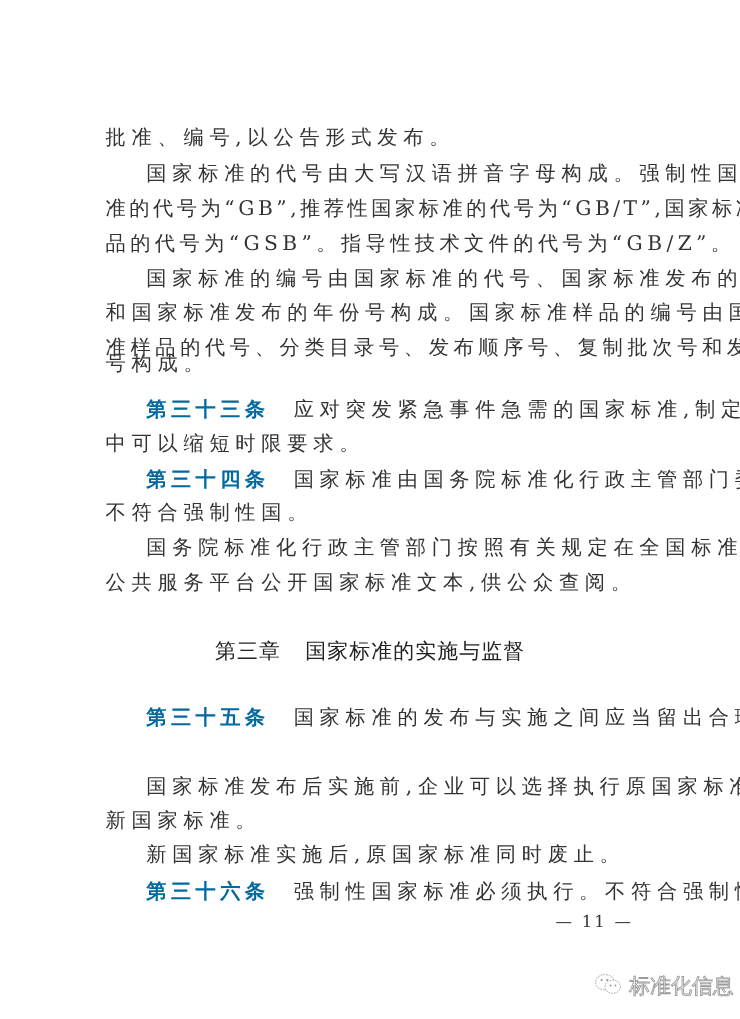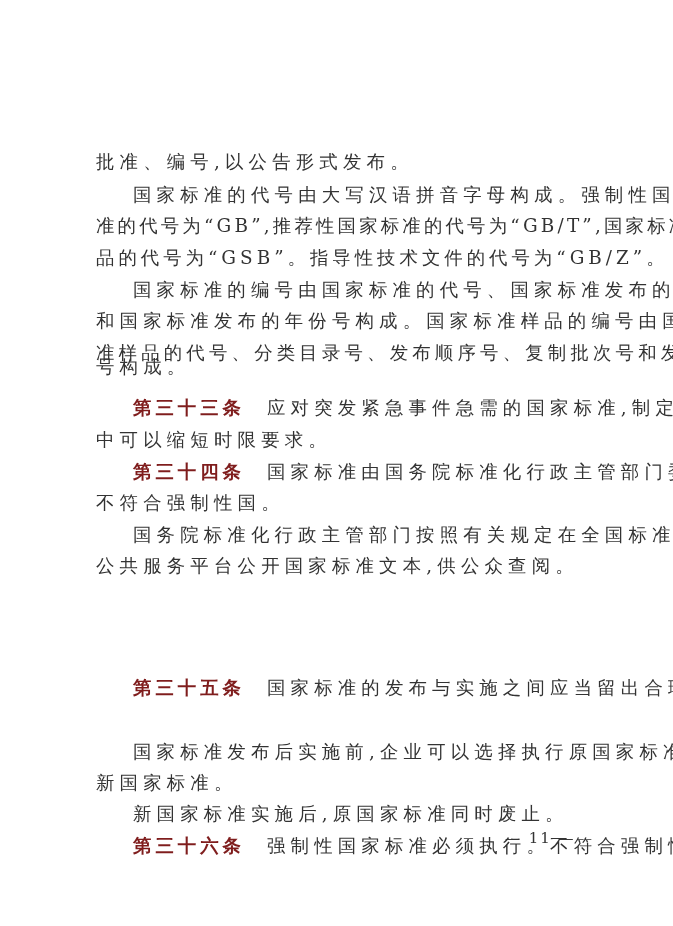--- a/index.html
+++ b/index.html
@@ -1,22 +1,22 @@
 <!DOCTYPE html>
 <html><head>
 <meta charset="utf-8">
 <style>
   html, body { margin: 0; padding: 0; background: #ffffff; }
   body { width: 673px; height: 926px; position: relative; overflow: hidden;
          font-family: "DejaVu Serif", "Liberation Serif", serif; color: #2a2a2a; }
   .page { position: absolute; left: 0; top: 0; width: 673px; height: 926px; background: #fff; }
   .line { position: absolute; left: 96px; width: 486px; font-size: 18.4px; line-height: 24px;
-          white-space: nowrap; letter-spacing: 5.2px; color: #333; margin-top: 36px; }
+          white-space: nowrap; letter-spacing: 5.2px; color: #333; }
   .indent { left: 133px; width: 449px; }
-  .bold { font-family: Liberation Sans, sans-serif; font-weight: bold; letter-spacing: 4px; color: #7f1d1d; }
+  .bold { font-family: Liberation Sans, sans-serif; font-weight: bold; letter-spacing: 4px; color: #0369a1; }
   .gap { display: inline-block; width: 22px; }
   .chapter { position: absolute; left: 0; width: 673px; top: 579px; text-align: center;
              font-family: "DejaVu Sans", "Liberation Sans", sans-serif; font-size: 19px;
              letter-spacing: 1px; color: #222; }
   .chapter .gap { width: 22px; }
   .pagenum { position: absolute; left: 505px; top: 829px; font-size: 15px; color: #333; letter-spacing: 2px; }
   .watermark { position: absolute; left: 540px; top: 884px; display: flex; align-items: center; gap: 6px; }
   .wm-text { font-family: "DejaVu Sans", "Liberation Sans", sans-serif; font-size: 19px; color: #fff;
              -webkit-text-stroke: 0.8px #9a9a9a; letter-spacing: 0px; }
 </style>
@@ -39,28 +39,44 @@
   </div>
   <div class="line" style="top:392px">中可以缩短时限要求。</div>
 
   <div class="line indent" style="top:424px">
     <span class="bold">第三十四条</span><span class="gap"></span><span>国家标准由国务院标准化行政主管部门委托</span>
   </div>
   <div class="line" style="top:455px">不符合强制性国。</div>
   <div class="line indent" style="top:487px">国务院标准化行政主管部门按照有关规定在全国标准信息</div>
   <div class="line" style="top:518px">公共服务平台公开国家标准文本,供公众查阅。</div>
 
+  <div class="chapter">
+    <span>第三章</span><span class="gap"></span><span>国家标准的实施与监督</span>
+  </div>
 
   <div class="line indent" style="top:640px">
     <span class="bold">第三十五条</span><span class="gap"></span><span>国家标准的发布与实施之间应当留出合理的</span>
   </div>
   <div class="line indent" style="top:704px">国家标准发布后实施前,企业可以选择执行原国家标准或者</div>
   <div class="line indent" style="top:766px">新国家标准实施后,原国家标准同时废止。</div>
   <div class="line" style="top:735px">新国家标准。</div>
 
   <div class="line indent" style="top:798px">
     <span class="bold">第三十六条</span><span class="gap"></span><span>强制性国家标准必须执行。不符合强制性国</span>
   </div>
 
   <div class="pagenum">— 11 —</div>
 
+  <div class="watermark">
+    <span>
+      <svg width="26" height="22" viewBox="0 0 26 22">
+        <ellipse cx="10" cy="9" rx="8.5" ry="7" fill="#fff" stroke="#a0a0a0" stroke-width="0.9" stroke-dasharray="1.5 1"></ellipse>
+        <ellipse cx="17" cy="13" rx="7" ry="6" fill="#fff" stroke="#a0a0a0" stroke-width="0.9" stroke-dasharray="1.5 1"></ellipse>
+        <circle cx="7" cy="7" r="1" fill="#999"></circle>
+        <circle cx="12" cy="7" r="1" fill="#999"></circle>
+        <circle cx="15" cy="12" r="0.9" fill="#999"></circle>
+        <circle cx="19.5" cy="12" r="0.9" fill="#999"></circle>
+      </svg>
+    </span>
+    <span class="wm-text">标准化信息</span>
+  </div>
 
 </div>
 
 </body></html>

